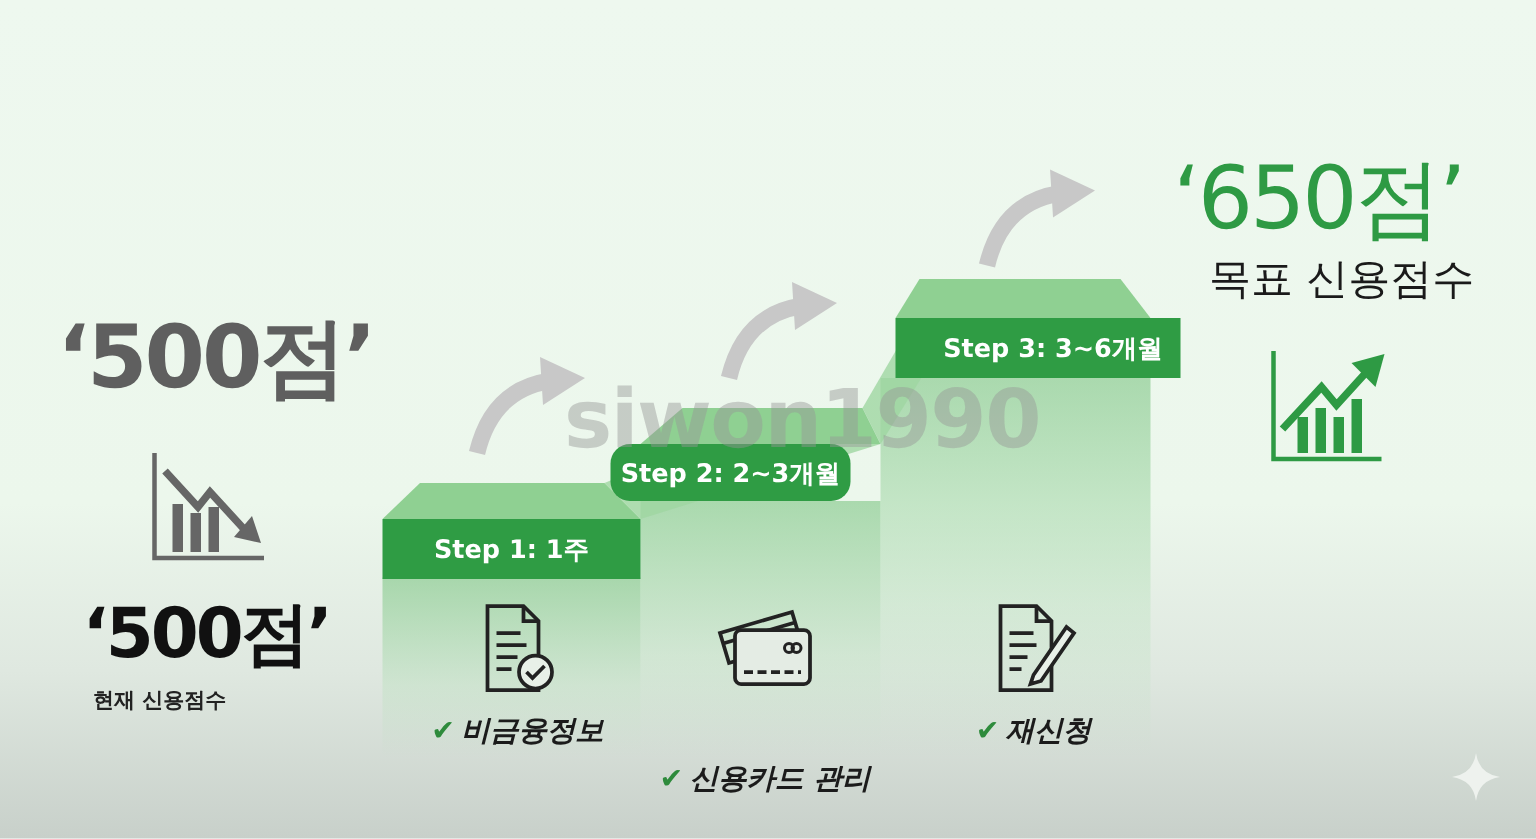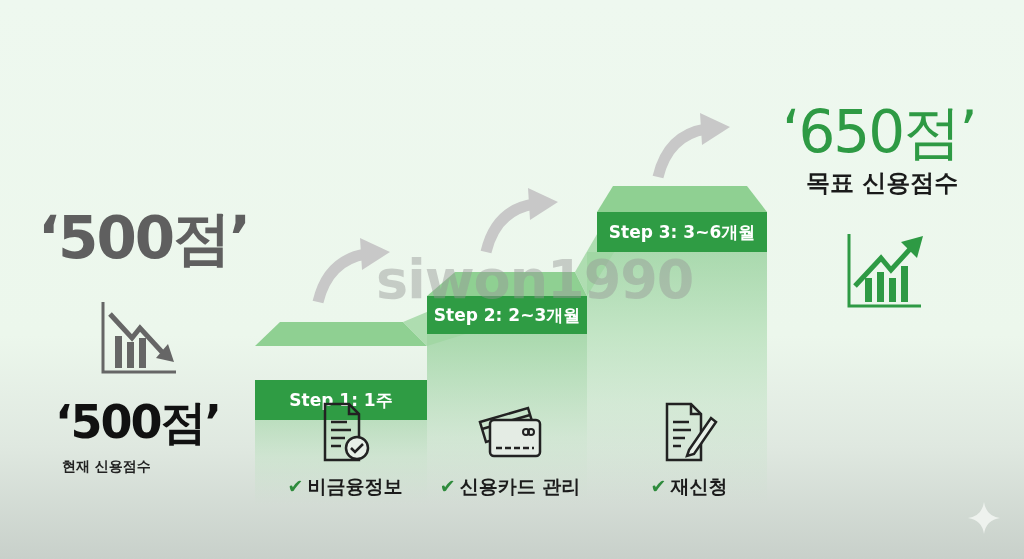--- a/index.html
+++ b/index.html
@@ -6,25 +6,25 @@
   body {
     width:1024px; height:559px; overflow:hidden; position:relative;
     font-family:"DejaVu Sans", sans-serif;
     background: linear-gradient(180deg, #eef8ef 0%, #ecf7ec 60%, #dfe8e0 80%, #c8d0ca 100%);
   }
   .abs { position:absolute; }
   .score-gray { left:38px; top:200px; font-size:58px; font-weight:bold; color:#5f5f5f; letter-spacing:-2px; }
   .score-black { left:55px; top:392px; font-size:46px; font-weight:bold; color:#111; letter-spacing:-2px; }
   .label-current { left:62px; top:458px; font-size:14px; font-weight:bold; color:#222; }
   .score-green { left:782px; top:94px; font-size:58px; font-weight:normal; color:#2e9a44; letter-spacing:-2px; }
-  .label-target { left:806px; top:167px; font-size:24px; font-weight:bold; color:#1a1a1a; }
+  .label-target { left:806px; top:167px; font-size:28px; font-weight:normal; color:#1a1a1a; }
   .step-col { position:absolute; background: linear-gradient(180deg, rgba(134,201,140,0.65) 0%, rgba(180,224,184,0.35) 60%, rgba(220,235,222,0.0) 100%); }
   .step-bar { position:absolute; background:#2f9c44; color:#fff; font-weight:bold; font-size:17px; display:flex; align-items:center; justify-content:center; }
   .watermark { left:376px; top:248px; font-size:54px; font-weight:bold; color:rgba(150,150,150,0.45); letter-spacing:-1px; }
-  .item { position:absolute; display:flex; flex-direction:column; align-items:center; }
+  .item { position:absolute; display:flex; flex-direction:column; align-items:center;font-style:italic; }
   .item-label { font-size:19px; font-weight:bold; color:#1b1b1b; margin-top:10px; white-space:nowrap; }
   .check { color:#2e8b3c; margin-right:4px; }
 </style>
 </head>
 <body>
 
 <div class="abs score-gray">‘500점’</div>
 <svg class="abs" style="left:100px;top:300px" width="80" height="76" viewBox="0 0 80 76">
   <path d="M3 2 V72 H76" stroke="#666" stroke-width="3" fill="none"></path>
   <rect x="15" y="36" width="7" height="32" fill="#666"></rect>
@@ -54,38 +54,38 @@
 <div class="step-col" style="left:587px;top:252px;width:180px;height:253px;"></div>
 
 <svg class="abs" style="left:255px;top:186px" width="512" height="160" viewBox="0 0 512 160">
   <polygon points="0,160 25,136 148,136 172,160" fill="#8fd092"></polygon>
   <polygon points="148,136 210,110 320,110 332,110 172,160" fill="#9fd6a1" opacity="0.8"></polygon>
   <polygon points="172,110 200,86 320,86 332,110" fill="#8fd092"></polygon>
   <polygon points="320,86 370,0 400,0 332,110" fill="#9fd6a1" opacity="0.8"></polygon>
   <polygon points="342,26 358,0 492,0 512,26" fill="#8fd092"></polygon>
 </svg>
 
-<div class="step-bar" style="left:255px;top:346px;width:172px;height:40px;margin-top:34px;">Step 1: 1주</div>
-<div class="step-bar" style="left:427px;top:296px;width:160px;height:38px;">Step 2: 2~3개월</div>
-<div class="step-bar" style="left:597px;top:212px;width:170px;height:40px;">Step 3: 3~6개월</div>
+<div class="step-bar" style="left:255px;top:346px;width:172px;height:40px;">Step 1: 1주</div>
+<div class="step-bar" style="left:407px;top:296px;width:160px;height:38px;border-radius:13px;">Step 2: 2~3개월</div>
+<div class="step-bar" style="left:597px;top:212px;width:170px;height:40px;padding-left:20px;">Step 3: 3~6개월</div>
 
 <div class="abs watermark">siwon1990</div>
 
 <div class="item" style="left:275px;top:402px;width:140px;">
   <svg width="60" height="62" viewBox="0 0 60 62">
     <path d="M10 2 H34 L44 12 V58 H10 Z" stroke="#222" stroke-width="2.5" fill="none"></path>
     <path d="M34 2 V12 H44" stroke="#222" stroke-width="2.5" fill="none"></path>
     <path d="M16 20 H32 M16 28 H36 M16 36 H30 M16 44 H26" stroke="#222" stroke-width="2.5"></path>
     <circle cx="42" cy="46" r="11" fill="#e8f0e8" stroke="#222" stroke-width="2.5"></circle>
     <path d="M36 46 L40 50 L48 42" stroke="#222" stroke-width="2.5" fill="none"></path>
   </svg>
   <div class="item-label"><span class="check">✔</span><span>비금융정보</span></div>
 </div>
 
-<div class="item" style="left:430px;top:402px;width:160px;">
+<div class="item" style="left:430px;top:402px;width:160px;gap:32px;">
   <svg width="72" height="62" viewBox="0 0 72 62">
     <path d="M6 20 L54 6 L60 26 L12 40 Z" stroke="#222" stroke-width="2.5" fill="none"></path>
     <path d="M8 27 L56 13" stroke="#222" stroke-width="2.5"></path>
     <rect x="16" y="18" width="50" height="36" rx="4" fill="#e4ece4" stroke="#222" stroke-width="2.5"></rect>
     <circle cx="52" cy="30" r="3" stroke="#222" stroke-width="2" fill="none"></circle>
     <circle cx="57" cy="30" r="3" stroke="#222" stroke-width="2" fill="none"></circle>
     <path d="M22 46 H60" stroke="#222" stroke-width="2.5" stroke-dasharray="6 3"></path>
   </svg>
   <div class="item-label"><span class="check">✔</span><span>신용카드 관리</span></div>
 </div>

